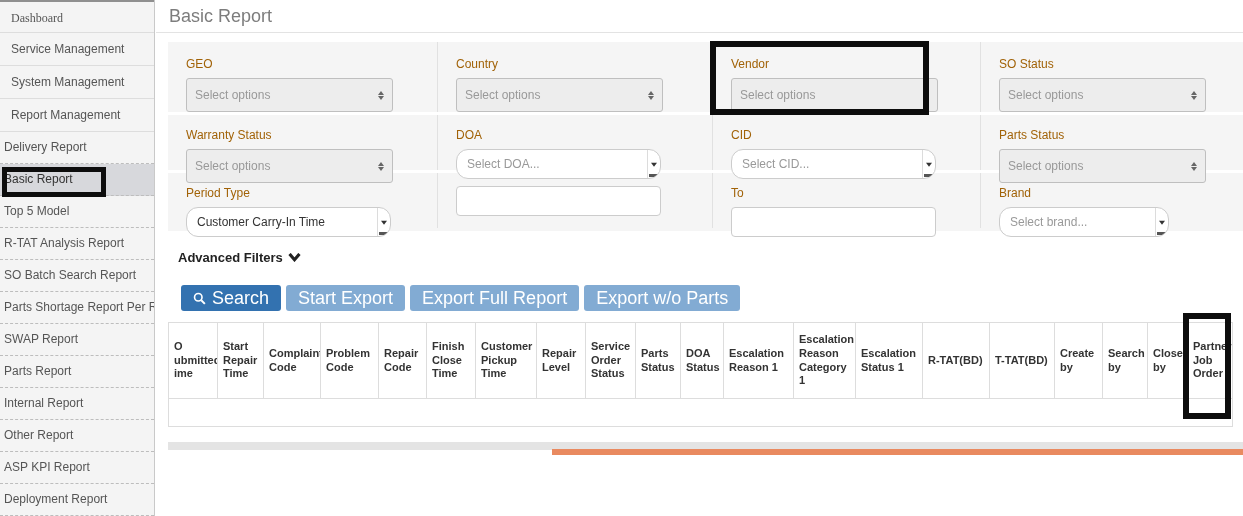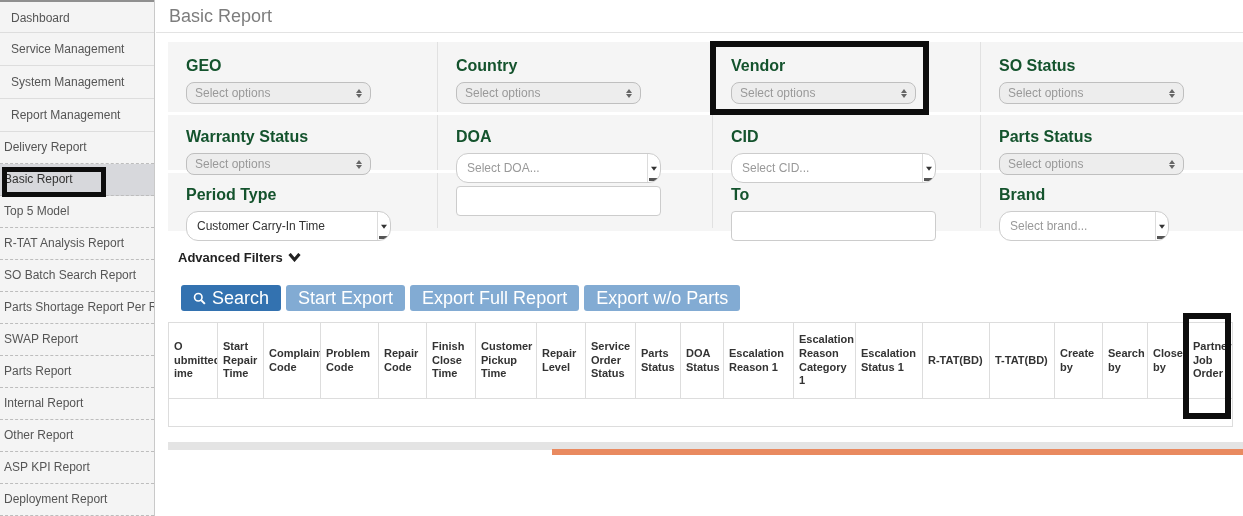--- a/index.html
+++ b/index.html
@@ -7,41 +7,41 @@
   body {
     position: relative; overflow: hidden; background:#fff;
     font-family: "Liberation Sans", "DejaVu Sans", sans-serif;
     font-size: 12px; color:#333;
   }
   
   #sidebar { position:absolute; left:0; top:0; width:155px; height:516px;
     background:#f4f4f4; border-right:1px solid #c9c9c9; }
   .side-module { height:33px; line-height:32px; padding-left:11px; color:#555;
     border-bottom:1px solid #ddd; cursor:pointer; white-space:nowrap; overflow:hidden; }
-  .side-module:first-child { border-top:2px solid #8f8f8f; }
+  .side-module:first-child { border-top:2px solid #8f8f8f;font-family:Liberation Serif, serif; }
   .side-report { height:32px; line-height:31px; padding-left:4px; color:#555;
     border-bottom:1px dashed #bdbdbd; cursor:pointer; white-space:nowrap; overflow:hidden; }
   .side-report.active { background:#d7d8dc; color:#333; }
   
   #main { position:absolute; left:156px; top:0; right:0; height:516px; }
   #page-title { position:absolute; left:13px; top:6px; font-size:18px; color:#7d7d7d; }
   #title-rule { position:absolute; left:0; right:0; top:32px; border-top:1px solid #e3e3e3; }
   
   #filter-panel { position:absolute; left:12px; right:0; top:42px; height:189px; background:#f5f5f5; }
   .frow { display:flex; }
   .frow1 { height:73px; border-bottom:3px solid #fff; }
   .frow2 { height:58px; border-bottom:3px solid #fff; }
   .frow3 { height:55px; }
   .fcell { padding:13px 0 0 18px; }
   .fc1 { width:269px; } .fc2 { width:275px; border-left:1px solid #e1e1e1; }
   .fc3 { width:268px; border-left:1px solid #e1e1e1; } .fc4 { flex:1; border-left:1px solid #e1e1e1; }
   .frow1 .fcell { padding-top:15px; }
-  .flabel { font-weight:bold; color:#14532d; margin-bottom:7px; font-size:16px; }
-  .mselect { width:185px; height:22px; background:#ededed; border:1px solid #bfbfbf; border-radius:8px;
-    display:flex; align-items:center; justify-content:space-between; padding:4px 8px; cursor:pointer; }
+  .flabel { font-weight:normal; color:#a16207; margin-bottom:7px; font-size:12px; }
+  .mselect { width:207px; height:22px; background:#ededed; border:1px solid #bfbfbf; border-radius:3px;
+    display:flex; align-items:center; justify-content:space-between; padding:16px 8px; cursor:pointer; }
   .msval { color:#999; }
   .mscaret { display:flex; flex-direction:column; align-items:center; }
   .mscaret i { display:block; width:0; height:0; border-left:3px solid transparent; border-right:3px solid transparent; }
   .car-up { border-bottom:4px solid #666; margin-bottom:1px; }
   .car-dn { border-top:4px solid #666; }
   .combo { width:205px; height:30px; background:#fff; border:1px solid #ccc; border-radius:12px;
     display:flex; align-items:stretch; cursor:pointer; overflow:hidden; }
   .comboval { flex:1; display:flex; align-items:center; padding-left:10px; color:#999; }
   .comboval.dark { color:#333; }
   .combo-strip { width:13px; border-left:1px solid #dcdcdc; position:relative; }

